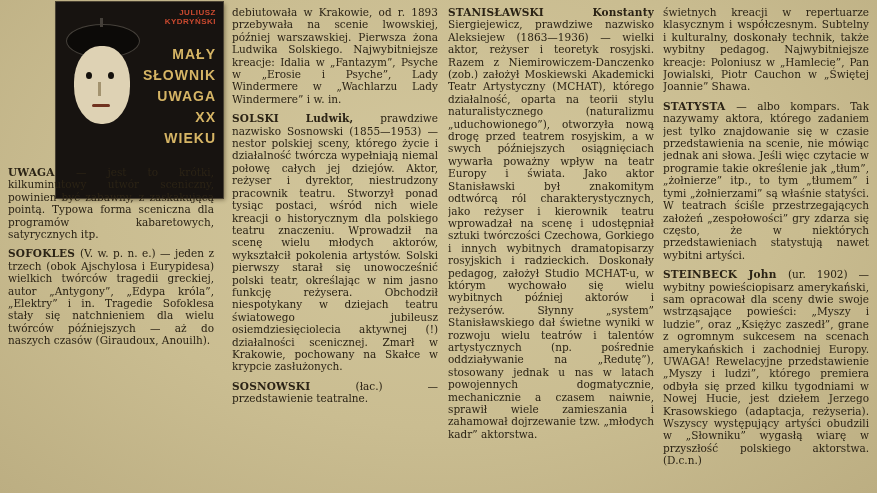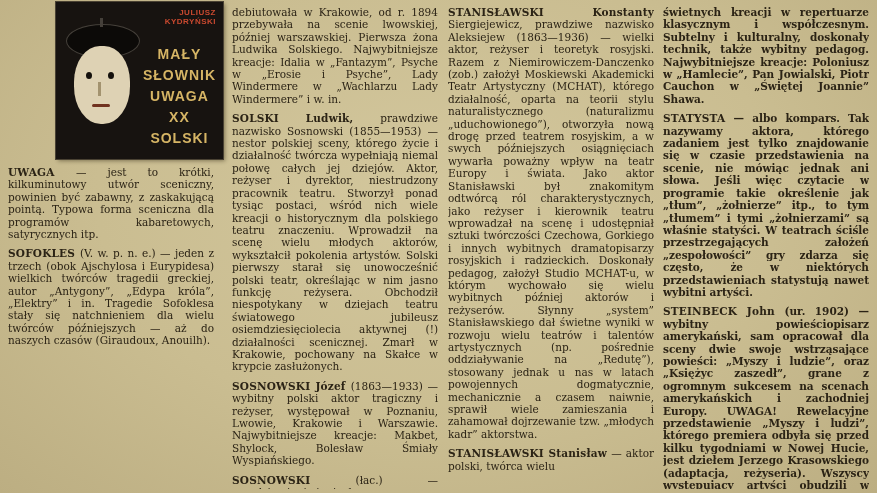--- a/index.html
+++ b/index.html
@@ -15,37 +15,37 @@
     position:absolute;
     width:206px;
     font-size:10.5px;
     line-height:12.4px;
     text-align:justify;
     overflow:hidden;
   }
   #col1{left:8px;  top:166px; height:321px;}
   #col2{left:232px; top:6px;  height:483px;}
   #col3{left:448px; top:6px;  height:483px;}
-  #col4{left:663px; top:6px;  height:483px;font-weight:bold;}
+  #col4{left:663px; top:6px;  height:483px;}
   .entry{margin:0 0 7px 0;}
   .entry b{letter-spacing:.2px;}
   
   .cover{
-    position:absolute;left:56px;top:2px;width:167px;height:157px;
+    position:absolute;left:56px;top:2px;width:167px;height:196px;
     background:#171310;
     box-shadow:0 0 0 1px #4a4233, 2px 2px 4px rgba(40,30,10,.45);
   }
   .cover-author{
     position:absolute;top:6px;right:7px;text-align:right;
     font-family:"Liberation Sans", sans-serif;
     font-size:8px;font-weight:bold;line-height:9px;
     color:#c9492f;letter-spacing:.5px;
   }
   .cover-title{
-    position:absolute;top:42px;right:7px;text-align:center;
+    position:absolute;top:42px;right:7px;text-align:right;
     font-family:"Liberation Sans", sans-serif;
     font-weight:bold;font-size:14px;line-height:21px;
     color:#d6b565;letter-spacing:1px;
   }
   .cover-title .tword{display:block;}
   .face{position:absolute;left:6px;top:12px;width:82px;height:136px;}
   .beret{
     position:absolute;left:4px;top:10px;width:72px;height:32px;
     background:#0c0a08;border:1px solid #45403a;border-radius:50%;
   }
@@ -81,37 +81,35 @@
     </div>
     <div class="cover-author">
       <span>JULIUSZ</span><br>
       <span>KYDRYŃSKI</span>
     </div>
     <div class="cover-title">
         <span class="tword">MAŁY</span>
         <span class="tword">SŁOWNIK</span>
         <span class="tword">UWAGA</span>
         <span class="tword">XX</span>
-        <span class="tword">SOLSKI</span>
+        <span class="tword">WIEKU</span>
       </div>
   </div>
 
   <div class="col" id="col1">
       <p class="entry"><b>UWAGA </b>— jest to krótki, kilkuminutowy utwór sceniczny, powinien być zabawny, z zaskakującą pointą. Typowa forma sceniczna dla programów kabaretowych, satyrycznych itp.</p>
       <p class="entry"><b>SOFOKLES </b>(V. w. p. n. e.) — jeden z trzech (obok Ajschylosa i Eurypidesa) wielkich twórców tragedii greckiej, autor „Antygony”, „Edypa króla”, „Elektry” i in. Tragedie Sofoklesa stały się natchnieniem dla wielu twórców późniejszych — aż do naszych czasów (Giraudoux, Anouilh).</p>
     </div>
   <div class="col" id="col2">
-      <p class="entry">debiutowała w Krakowie, od r. 1894 przebywała na scenie lwowskiej, później warszawskiej. Pierwsza żona Ludwika Solskiego. Najwybitniejsze kreacje: Idalia w „Fantazym”, Psyche w „Erosie i Psyche”, Lady Windermere w „Wachlarzu Lady Windermere” i w. in.</p>
+      <p class="entry">debiutowała w Krakowie, od r. 1893 przebywała na scenie lwowskiej, później warszawskiej. Pierwsza żona Ludwika Solskiego. Najwybitniejsze kreacje: Idalia w „Fantazym”, Psyche w „Erosie i Psyche”, Lady Windermere w „Wachlarzu Lady Windermere” i w. in.</p>
       <p class="entry"><b>SOLSKI Ludwik, </b>prawdziwe nazwisko Sosnowski (1855—1953) — nestor polskiej sceny, którego życie i działalność twórcza wypełniają niemal połowę całych jej dziejów. Aktor, reżyser i dyrektor, niestrudzony pracownik teatru. Stworzył ponad tysiąc postaci, wśród nich wiele kreacji o historycznym dla polskiego teatru znaczeniu. Wprowadził na scenę wielu młodych aktorów, wykształcił pokolenia artystów. Solski pierwszy starał się unowocześnić polski teatr, określając w nim jasno funkcję reżysera. Obchodził niespotykany w dziejach teatru światowego jubileusz osiemdziesięciolecia aktywnej (!) działalności scenicznej. Zmarł w Krakowie, pochowany na Skałce w krypcie zasłużonych.</p>
-      <p class="entry"><b>SOSNOWSKI Józef </b>(1863—1933) — wybitny polski aktor tragiczny i reżyser, występował w Poznaniu, Lwowie, Krakowie i Warszawie. Najwybitniejsze kreacje: Makbet, Shylock, Bolesław Śmiały Wyspiańskiego.</p>
       <p class="entry"><b>SOSNOWSKI </b>(łac.) — przedstawienie teatralne.</p>
     </div>
   <div class="col" id="col3">
       <p class="entry"><b>STANISŁAWSKI Konstanty </b>Siergiejewicz, prawdziwe nazwisko Aleksiejew (1863—1936) — wielki aktor, reżyser i teoretyk rosyjski. Razem z Niemirowiczem-Danczenko (zob.) założył Moskiewski Akademicki Teatr Artystyczny (MCHAT), którego działalność, oparta na teorii stylu naturalistycznego (naturalizmu „uduchowionego”), otworzyła nową drogę przed teatrem rosyjskim, a w swych późniejszych osiągnięciach wywarła poważny wpływ na teatr Europy i świata. Jako aktor Stanisławski był znakomitym odtwórcą ról charakterystycznych, jako reżyser i kierownik teatru wprowadzał na scenę i udostępniał sztuki twórczości Czechowa, Gorkiego i innych wybitnych dramatopisarzy rosyjskich i radzieckich. Doskonały pedagog, założył Studio MCHAT-u, w którym wychowało się wielu wybitnych później aktorów i reżyserów. Słynny „system” Stanisławskiego dał świetne wyniki w rozwoju wielu teatrów i talentów artystycznych (np. pośrednie oddziaływanie na „Redutę”), stosowany jednak u nas w latach powojennych dogmatycznie, mechanicznie a czasem naiwnie, sprawił wiele zamieszania i zahamował dojrzewanie tzw. „młodych kadr” aktorstwa.</p>
-      <p class="entry"><b>STANISŁAWSKI Stanisław </b>— aktor polski, twórca wielu</p>
     </div>
   <div class="col" id="col4">
       <p class="entry">świetnych kreacji w repertuarze klasycznym i współczesnym. Subtelny i kulturalny, doskonały technik, także wybitny pedagog. Najwybitniejsze kreacje: Poloniusz w „Hamlecie”, Pan Jowialski, Piotr Cauchon w „Świętej Joannie” Shawa.</p>
       <p class="entry"><b>STATYSTA </b>— albo kompars. Tak nazywamy aktora, którego zadaniem jest tylko znajdowanie się w czasie przedstawienia na scenie, nie mówiąc jednak ani słowa. Jeśli więc czytacie w programie takie określenie jak „tłum”, „żołnierze” itp., to tym „tłumem” i tymi „żołnierzami” są właśnie statyści. W teatrach ściśle przestrzegających założeń „zespołowości” gry zdarza się często, że w niektórych przedstawieniach statystują nawet wybitni artyści.</p>
       <p class="entry"><b>STEINBECK John </b>(ur. 1902) — wybitny powieściopisarz amerykański, sam opracował dla sceny dwie swoje wstrząsające powieści: „Myszy i ludzie”, oraz „Księżyc zaszedł”, grane z ogromnym sukcesem na scenach amerykańskich i zachodniej Europy. UWAGA! Rewelacyjne przedstawienie „Myszy i ludzi”, którego premiera odbyła się przed kilku tygodniami w Nowej Hucie, jest dziełem Jerzego Krasowskiego (adaptacja, reżyseria). Wszyscy występujący artyści obudzili w „Słowniku” wygasłą wiarę w przyszłość polskiego aktorstwa. (D.c.n.)</p>
     </div>
 
 </div>
 
 </body></html>

